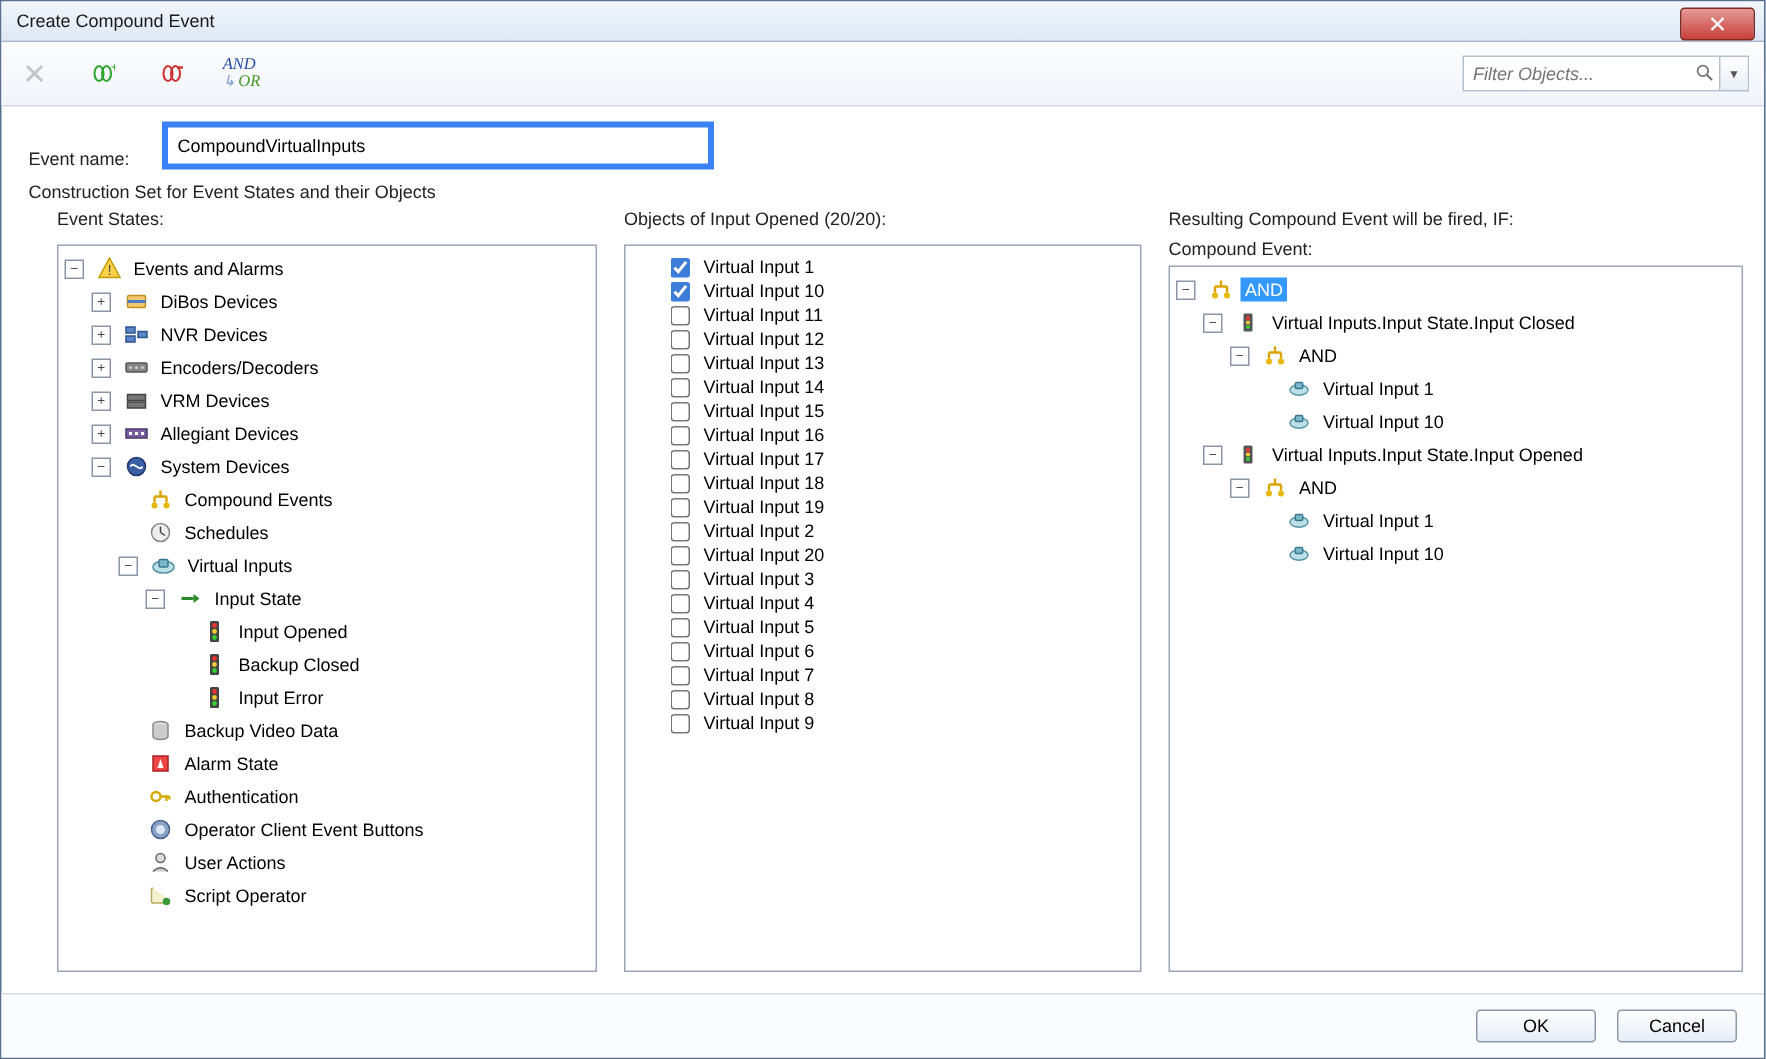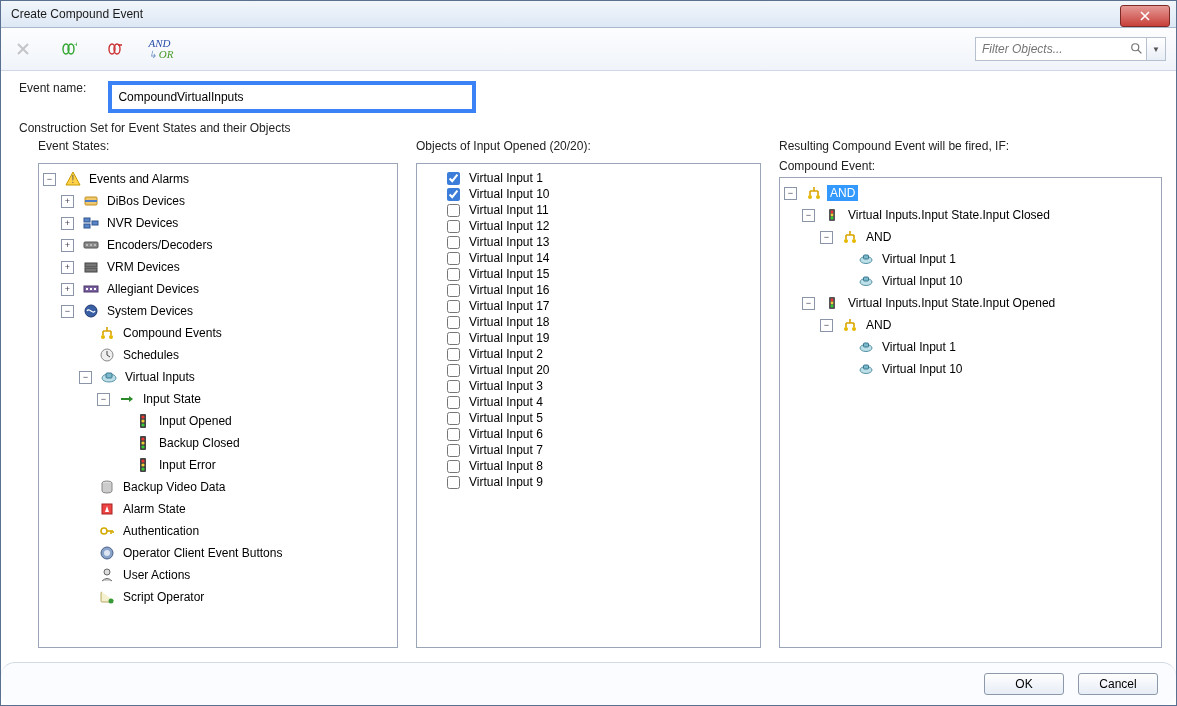--- a/index.html
+++ b/index.html
@@ -109,21 +109,21 @@
     display: flex; align-items: center; justify-content: center;
     background: linear-gradient(#fff,#e9eef6);
     cursor: pointer;
   }
   .filter-wrap .dd-btn span { font-size: 8px; color:#555; }
   .disabled { opacity: .35; cursor: default; }
 
   
   .form-row {
     display: flex;
-    align-items: flex-start;
+    align-items: flex-end;
     padding: 10px 18px 4px;
     gap: 22px;
   }
   .form-row label { color: #222; }
   .form-row input[type=text] {
     width: 348px;
     height: 20px;
     padding: 2px 6px;
     border: 4px solid #3b82f6;
     font-size: 12px;
@@ -225,21 +225,20 @@
   
   .buttons {
     height: 42px;
     border-top: 1px solid #d4dbe6;
     display: flex;
     align-items: center;
     justify-content: flex-end;
     gap: 14px;
     padding: 0 18px;
     background: #fafcff;
-    border-radius: 14px;
   }
   .btn {
     min-width: 80px;
     height: 22px;
     border: 1px solid #8d98aa;
     border-radius: 3px;
     background: linear-gradient(#fefefe, #e7edf6);
     font-size: 12px;
     cursor: pointer;
     padding: 0 18px;

